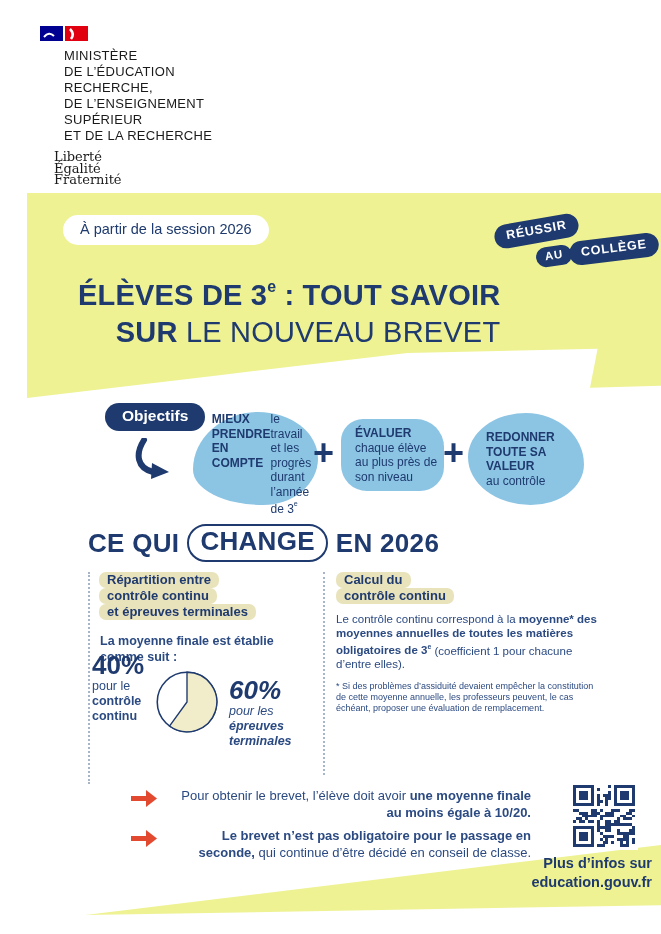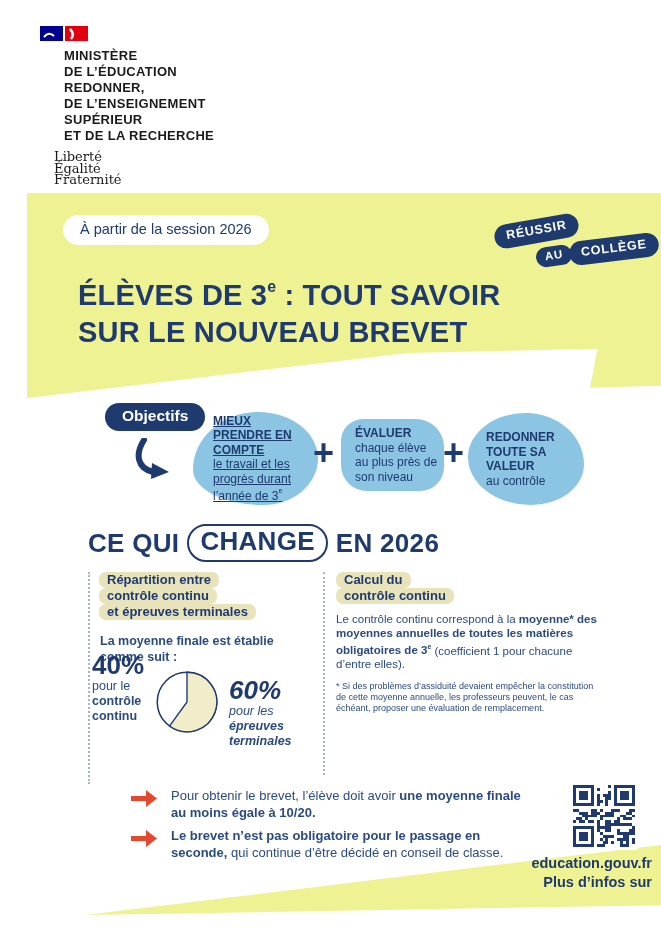--- a/index.html
+++ b/index.html
@@ -2,50 +2,50 @@
 <html lang="fr" style="--navy: #1e3a6e; --ink: #2b4a82; --yellow: #eef293; --lightblue: #8cc4e4; --beige: #e9e3bc; --piebeige: #f1ecca; --red: #e2492f; --dotted: #a8b5c9; --flagblue: #000091; --flagred: #e1000f;"><head>
 <meta charset="utf-8">
 <style>
   html,body{margin:0;padding:0;background:#fff;}
   .page{position:relative;width:661px;height:934px;background:#fff;overflow:hidden;
         font-family:"Liberation Sans",sans-serif;color:var(--ink,#2b4a82);}
 
   
   .gov{position:absolute;left:40px;top:26px;}
   .flag{display:block;margin-bottom:6px;}
-  .ministry div{font-weight:bold;color:#1a1a1a;font-size:13px;line-height:16px;letter-spacing:.3px;padding-left:24px;}
+  .ministry div{font-weight:normal;color:#1a1a1a;font-size:13px;line-height:16px;letter-spacing:.3px;padding-left:24px;}
   .motto{margin-top:7px;}
   .motto div{font-family:"DejaVu Serif",serif;font-size:13px;line-height:11.5px;color:#1a1a1a;margin-left:14px;}
 
   
   .band{position:absolute;left:27px;top:193px;width:634px;height:205px;background:var(--yellow,#eef293);
-        clip-path:polygon(0 0,100% 0,100% 94%,88.8% 95%,90% 76%,60% 78%,30% 89%,0 100%);}
+        clip-path:polygon(0 0,100% 0,100% 94%,88.8% 95%,90% 76%,60% 78%,30% 89%,0 100%);text-align:right;}
   .session-pill{position:absolute;left:36px;top:22px;background:#fff;border-radius:18px;
         padding:6px 17px 8px;color:var(--navy,#1e3a6e);font-size:14.5px;font-weight:500;}
   .badge{position:absolute;background:var(--navy,#1e3a6e);color:#fff;font-weight:bold;
         letter-spacing:.8px;border-radius:13px;}
   .badge-reussir{left:467px;top:26px;transform:rotate(-10deg);font-size:12.5px;padding:4px 12px 6px;}
   .badge-au{left:509px;top:53px;transform:rotate(-8deg);font-size:11.5px;padding:3px 9px 5px;border-radius:11px;}
   .badge-college{left:542px;top:44px;transform:rotate(-7deg);font-size:12.5px;padding:4px 12px 6px;}
   .title{position:absolute;left:36px;top:62px;color:var(--navy,#1e3a6e);font-size:29px;line-height:37px;
         font-weight:600;margin:15px;letter-spacing:.2px;}
   .title sup{font-size:55%;position:relative;top:-2px;}
-  .xb{font-weight:700;}
+  .xb{font-weight:400;}
 
   
   .obj-pill{position:absolute;left:105px;top:403px;background:var(--navy,#1e3a6e);color:#fff;
         font-size:15.5px;font-weight:bold;padding:4px 17px 6px;border-radius:15px;}
   .hook{position:absolute;left:131px;top:438px;}
   .blob{position:absolute;background:var(--lightblue,#8cc4e4);color:var(--navy,#1e3a6e);
         font-size:12px;line-height:14.5px;}
   .blob .bt{font-weight:800;}
   .blob sup{font-size:60%;position:relative;top:-2px;}
   .blob1{left:193px;top:412px;width:125px;height:93px;border-radius:52% 48% 44% 56%/62% 50% 50% 38%;
-        padding:0;display:flex;flex-direction:column;justify-content:center;box-sizing:border-box;
-        padding-left:20px;padding-right:8px;text-decoration:underline;}
+        padding:0;display:flex;flex-direction:row;justify-content:center;box-sizing:border-box;
+        padding-left:20px;padding-right:8px;}
   .blob2{left:341px;top:419px;width:103px;height:72px;border-radius:22px 28px 24px 26px;
         display:flex;flex-direction:column;justify-content:center;box-sizing:border-box;padding-left:14px;padding-right:6px;}
   .blob3{left:468px;top:413px;width:116px;height:92px;border-radius:50% 50% 46% 54%/48% 56% 44% 52%;
         display:flex;flex-direction:column;justify-content:center;box-sizing:border-box;padding-left:18px;padding-right:6px;}
   .plus{position:absolute;color:var(--navy,#1e3a6e);font-size:36px;font-weight:800;}
   .plus1{left:313px;top:432px;}
   .plus2{left:443px;top:432px;}
 
   
   .changes-h{position:absolute;left:88px;top:524px;margin:0;color:var(--navy,#1e3a6e);
@@ -67,21 +67,21 @@
   .pct40{position:absolute;left:2px;top:80px;width:66px;}
   .pct60{position:absolute;left:139px;top:105px;width:80px;font-style:italic;}
   .pie{position:absolute;left:66px;top:99px;}
   .body{margin:0 0 9px;font-size:11.5px;line-height:13.8px;width:272px;}
   .b{font-weight:bold;}
   .body sup{font-size:60%;position:relative;top:-1px;}
   .foot{margin:2px 0 0;font-size:9px;line-height:11px;width:268px;}
 
   
   .notes{position:absolute;left:131px;top:787px;width:420px;}
-  .note{display:flex;gap:13px;margin-bottom:6px;}
+  .note{display:flex;gap:13px;margin-bottom:6px;text-align:right;}
   .note svg{flex:0 0 auto;margin-top:3px;}
   .note p{margin:0;font-size:13px;line-height:17px;width:360px;}
 
   
   .wedge{position:absolute;left:80px;top:838px;width:581px;height:82px;background:var(--yellow,#eef293);
         clip-path:polygon(0.9% 94%,100% 8.5%,100% 82%);}
   .qr{position:absolute;left:572px;top:784px;width:64px;height:64px;background:#fff;padding:1px;z-index:3;}
   .info{position:absolute;left:480px;top:854px;width:172px;text-align:right;z-index:2;
         color:var(--navy,#1e3a6e);font-weight:bold;font-size:14.5px;line-height:19px;}
 </style>
@@ -93,21 +93,21 @@
   <header class="gov">
     <svg class="flag" width="50" height="16" viewBox="0 0 50 16">
       <rect x="0" y="0" width="23" height="15" fill="#000091"></rect>
       <rect x="25" y="0" width="23" height="15" fill="#e1000f"></rect>
       <path d="M4 11 Q9 5 14 10" stroke="#ffffff" stroke-width="2" fill="none"></path>
       <path d="M30 3 q5 5 1 10" stroke="#ffffff" stroke-width="2.5" fill="none"></path>
     </svg>
     <div class="ministry">
       <div>MINISTÈRE</div>
       <div>DE L’ÉDUCATION</div>
-      <div>REDONNER,</div>
+      <div>RECHERCHE,</div>
       <div>DE L’ENSEIGNEMENT</div>
       <div>SUPÉRIEUR</div>
       <div>ET DE LA RECHERCHE</div>
     </div>
     <div class="motto">
       <div>Liberté</div>
       <div>Égalité</div>
       <div>Fraternité</div>
     </div>
   </header>
@@ -337,17 +337,17 @@
         <rect x="20" y="19" width="1" height="1" fill="#1e3a6e"></rect>
         <rect x="8" y="20" width="1" height="1" fill="#1e3a6e"></rect>
         <rect x="9" y="20" width="1" height="1" fill="#1e3a6e"></rect>
         <rect x="10" y="20" width="1" height="1" fill="#1e3a6e"></rect>
         <rect x="16" y="20" width="1" height="1" fill="#1e3a6e"></rect>
         <rect x="17" y="20" width="1" height="1" fill="#1e3a6e"></rect>
         <rect x="18" y="20" width="1" height="1" fill="#1e3a6e"></rect>
       </svg>
   </div>
   <div class="info">
+    <div>Plus d’infos sur</div>
     <div>education.gouv.fr</div>
-    <div>Plus d’infos sur</div>
   </div>
 
 </div>
 
 </body></html>

